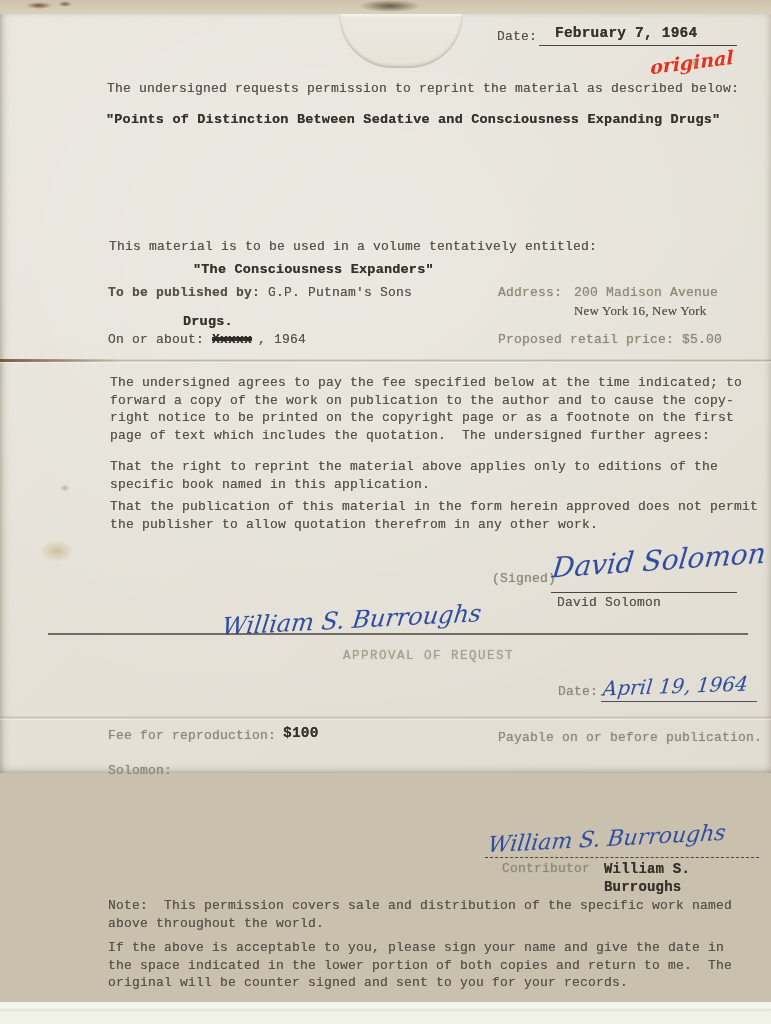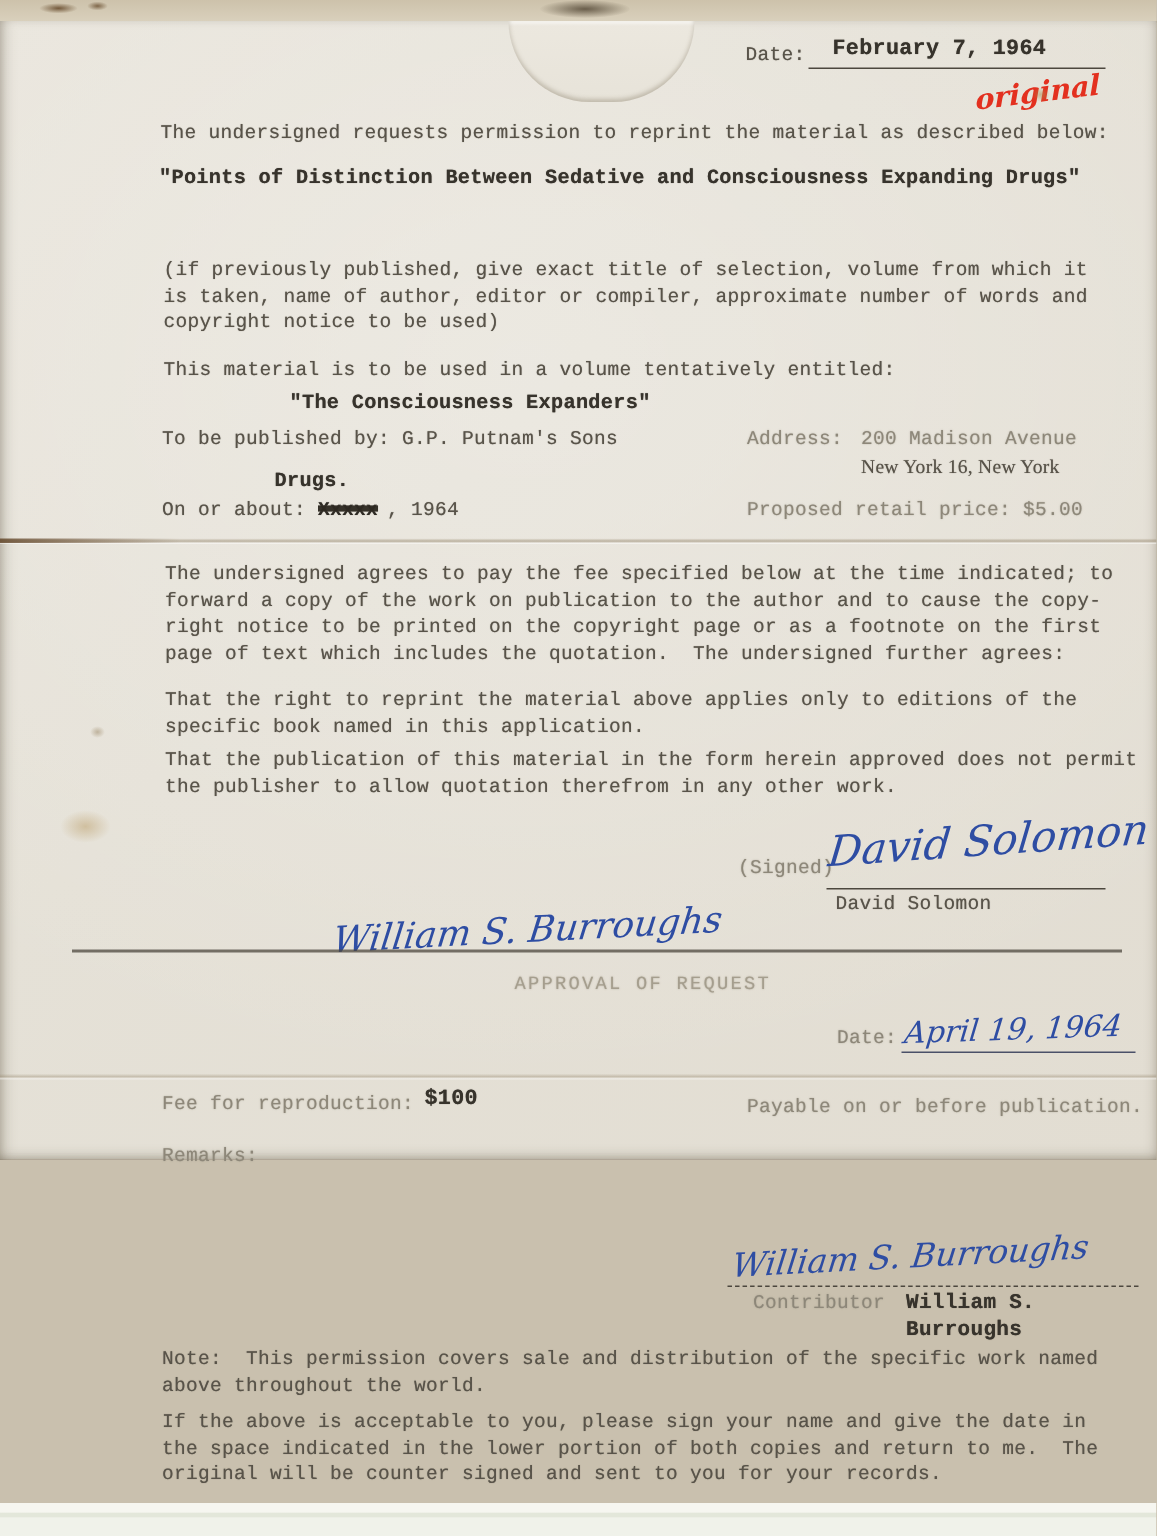--- a/index.html
+++ b/index.html
@@ -83,29 +83,26 @@
   <span class="tw" style="left:497px;top:14px;">Date:</span>
   <span class="tw tw-dark" style="left:555px;top:11px;font-size:14.5px;">February 7, 1964</span>
   <span class="rule" style="left:539px;top:31px;width:198px;"></span>
 
   <span class="hand hand-red" style="left:650px;top:37px;font-size:19px;transform:rotate(-7deg) skewX(-6deg);">original</span>
 
   <div class="tw" style="left:107px;top:66px;width:650px;">The undersigned requests permission to reprint the material as described below:</div>
 
   <div class="tw tw-dark" style="left:106px;top:97px;width:660px;font-size:13.5px;">"Points of Distinction Between Sedative and Consciousness Expanding Drugs"</div>
 
-  <div class="tw" style="left:109px;top:157px;width:650px;">(if previously published, give exact title of selection, volume from which it
-is taken, name of author, editor or compiler, approximate number of words and
-copyright notice to be used)</div>
 
   <div class="tw" style="left:109px;top:212px;width:650px;margin-top:12px;">This material is to be used in a volume tentatively entitled:</div>
 
   <div class="tw tw-dark" style="left:193px;top:247px;font-size:13.5px;">"The Consciousness Expanders"</div>
 
-  <span class="tw" style="left:108px;top:270px;">To be published by:</span>
+  <span class="tw" style="left:108px;top:270px;font-weight:bold;">To be published by:</span>
   <span class="tw" style="left:268px;top:270px;font-family:Liberation Mono, monospace;">G.P. Putnam's Sons</span>
   <span class="tw tw-faded" style="left:498px;top:270px;">Address:</span>
   <span class="tw tw-faded" style="left:574px;top:270px;">200 Madison Avenue</span>
   <span class="tw" style="left:574px;top:288px;font-family:Liberation Serif, serif;">New York 16, New York</span>
 
   <span class="tw tw-dark" style="left:183px;top:299px;font-size:13.5px;">Drugs.</span>
   <span class="tw" style="left:108px;top:317px;">On or about:</span>
   <span class="tw strike" style="left:212px;top:317px;">Xxxxx</span>
   <span class="tw" style="left:258px;top:317px;">, 1964</span>
   <span class="tw tw-faded" style="left:498px;top:317px;">Proposed retail price: $5.00</span>
@@ -134,21 +131,21 @@
   <span class="tw tw-faded" style="left:558px;top:669px;">Date:</span>
   <span class="hand hand-blue" style="left:603px;top:660px;font-size:20px;transform:rotate(-2deg) skewX(-8deg);">April 19, 1964</span>
   <span class="rule" style="left:601px;top:687px;width:156px;border-top-color:#4a5068;"></span>
 
   <div class="crease crease-2"></div>
 
   <span class="tw tw-faded" style="left:108px;top:713px;">Fee for reproduction:</span>
   <span class="tw tw-dark" style="left:283px;top:711px;font-size:14.5px;">$100</span>
   <span class="tw tw-faded" style="left:498px;top:715px;">Payable on or before publication.</span>
 
-  <span class="tw tw-faded" style="left:108px;top:748px;">Remarks:</span>
+  <span class="tw tw-faded" style="left:108px;top:748px;">Solomon:</span>
 
   <span class="hand hand-blue" style="left:488px;top:812px;font-size:22px;transform:rotate(-3deg) skewX(-10deg);">William S. Burroughs</span>
   <span class="rule" style="left:485px;top:843px;width:274px;border-top-style:dashed;"></span>
   <span class="tw tw-faded" style="left:502px;top:846px;">Contributor</span>
   <span class="tw tw-dark" style="left:604px;top:847px;font-size:14px;">William S. Burroughs</span>
 
   <div class="tw" style="left:108px;top:883px;width:660px;">Note:  This permission covers sale and distribution of the specific work named
 above throughout the world.</div>
   <div class="tw" style="left:108px;top:925px;width:660px;">If the above is acceptable to you, please sign your name and give the date in
 the space indicated in the lower portion of both copies and return to me.  The

